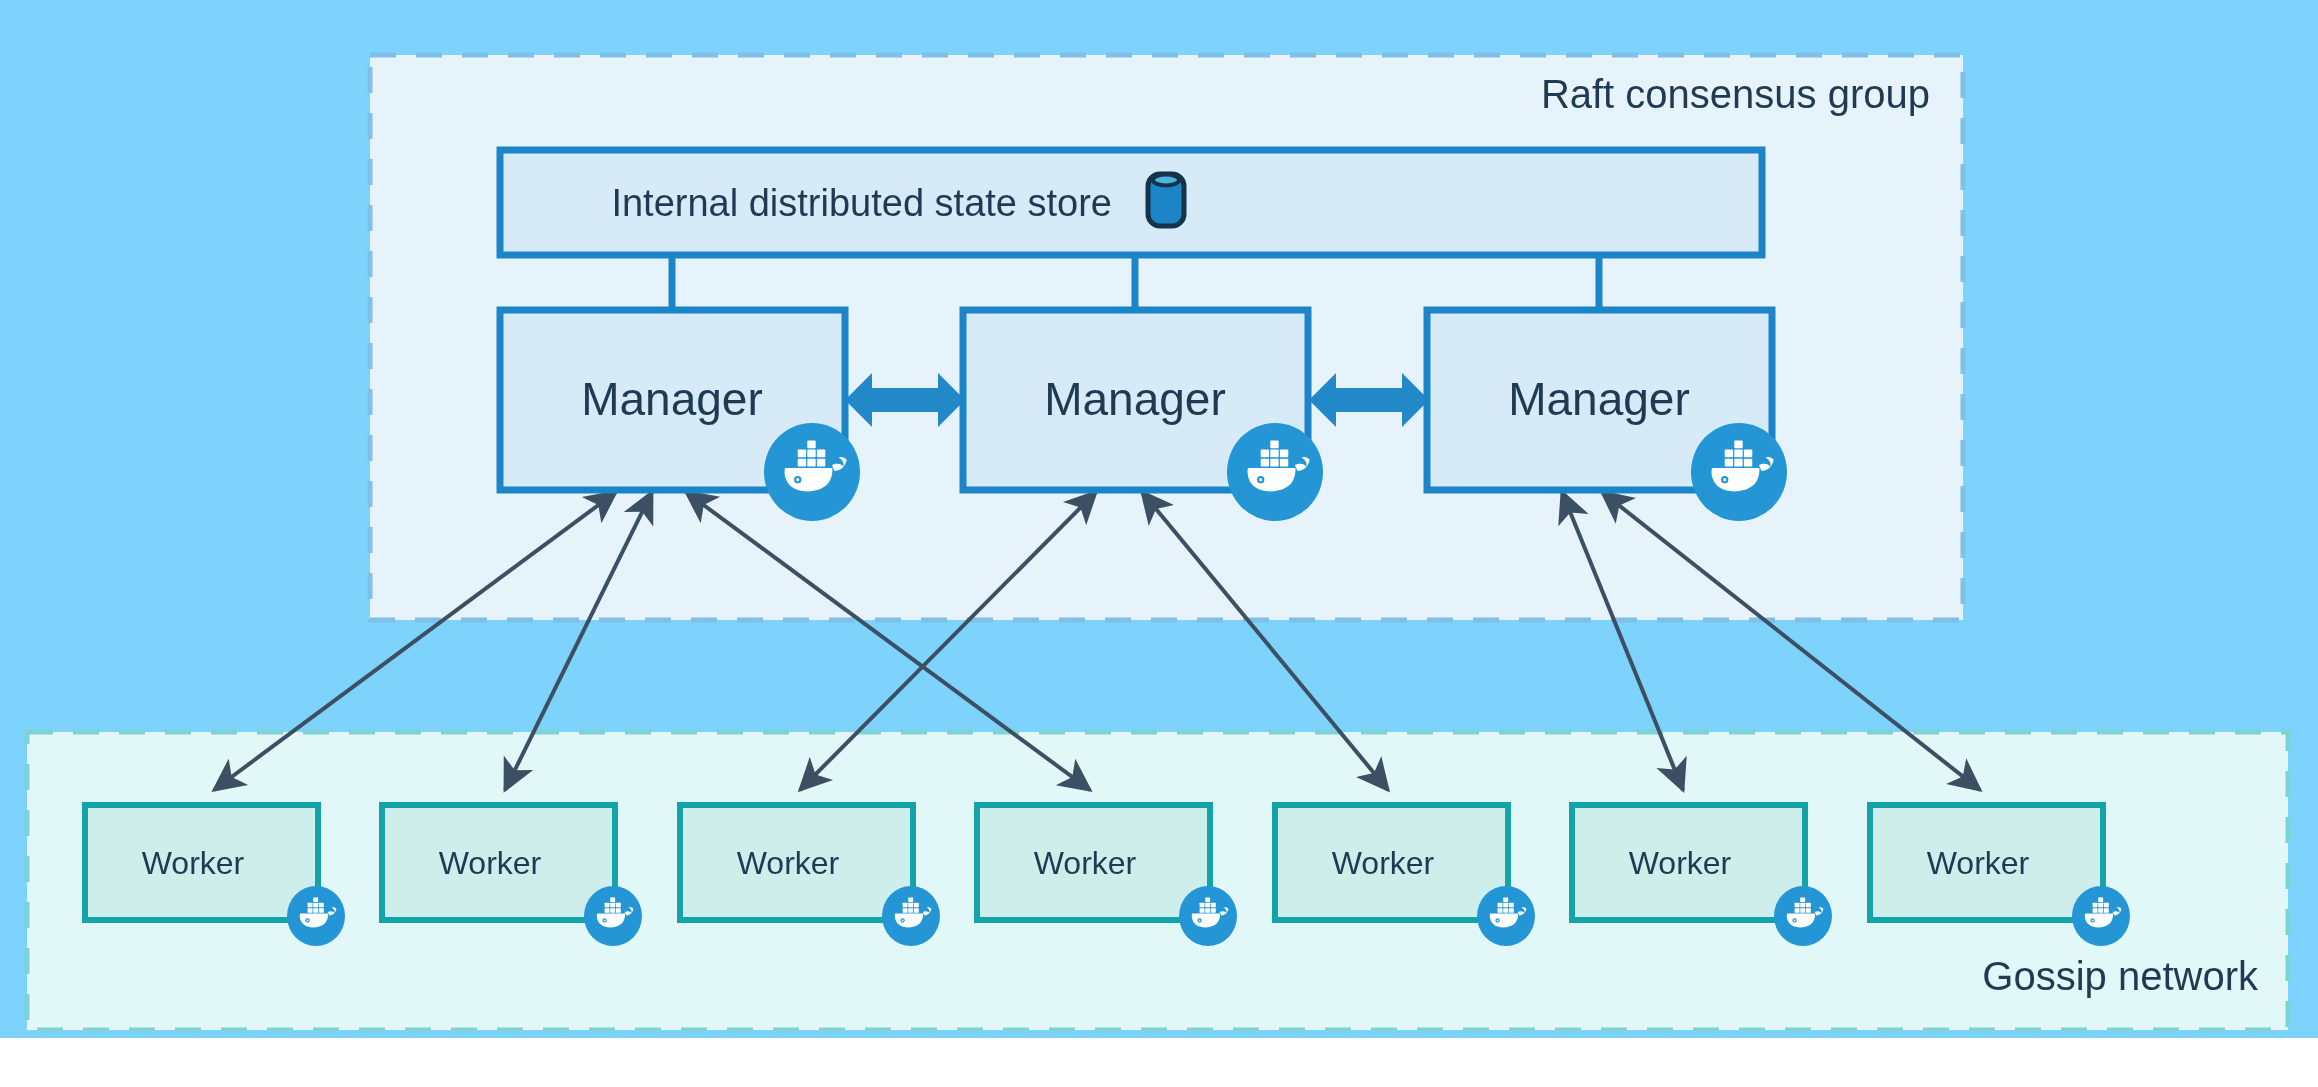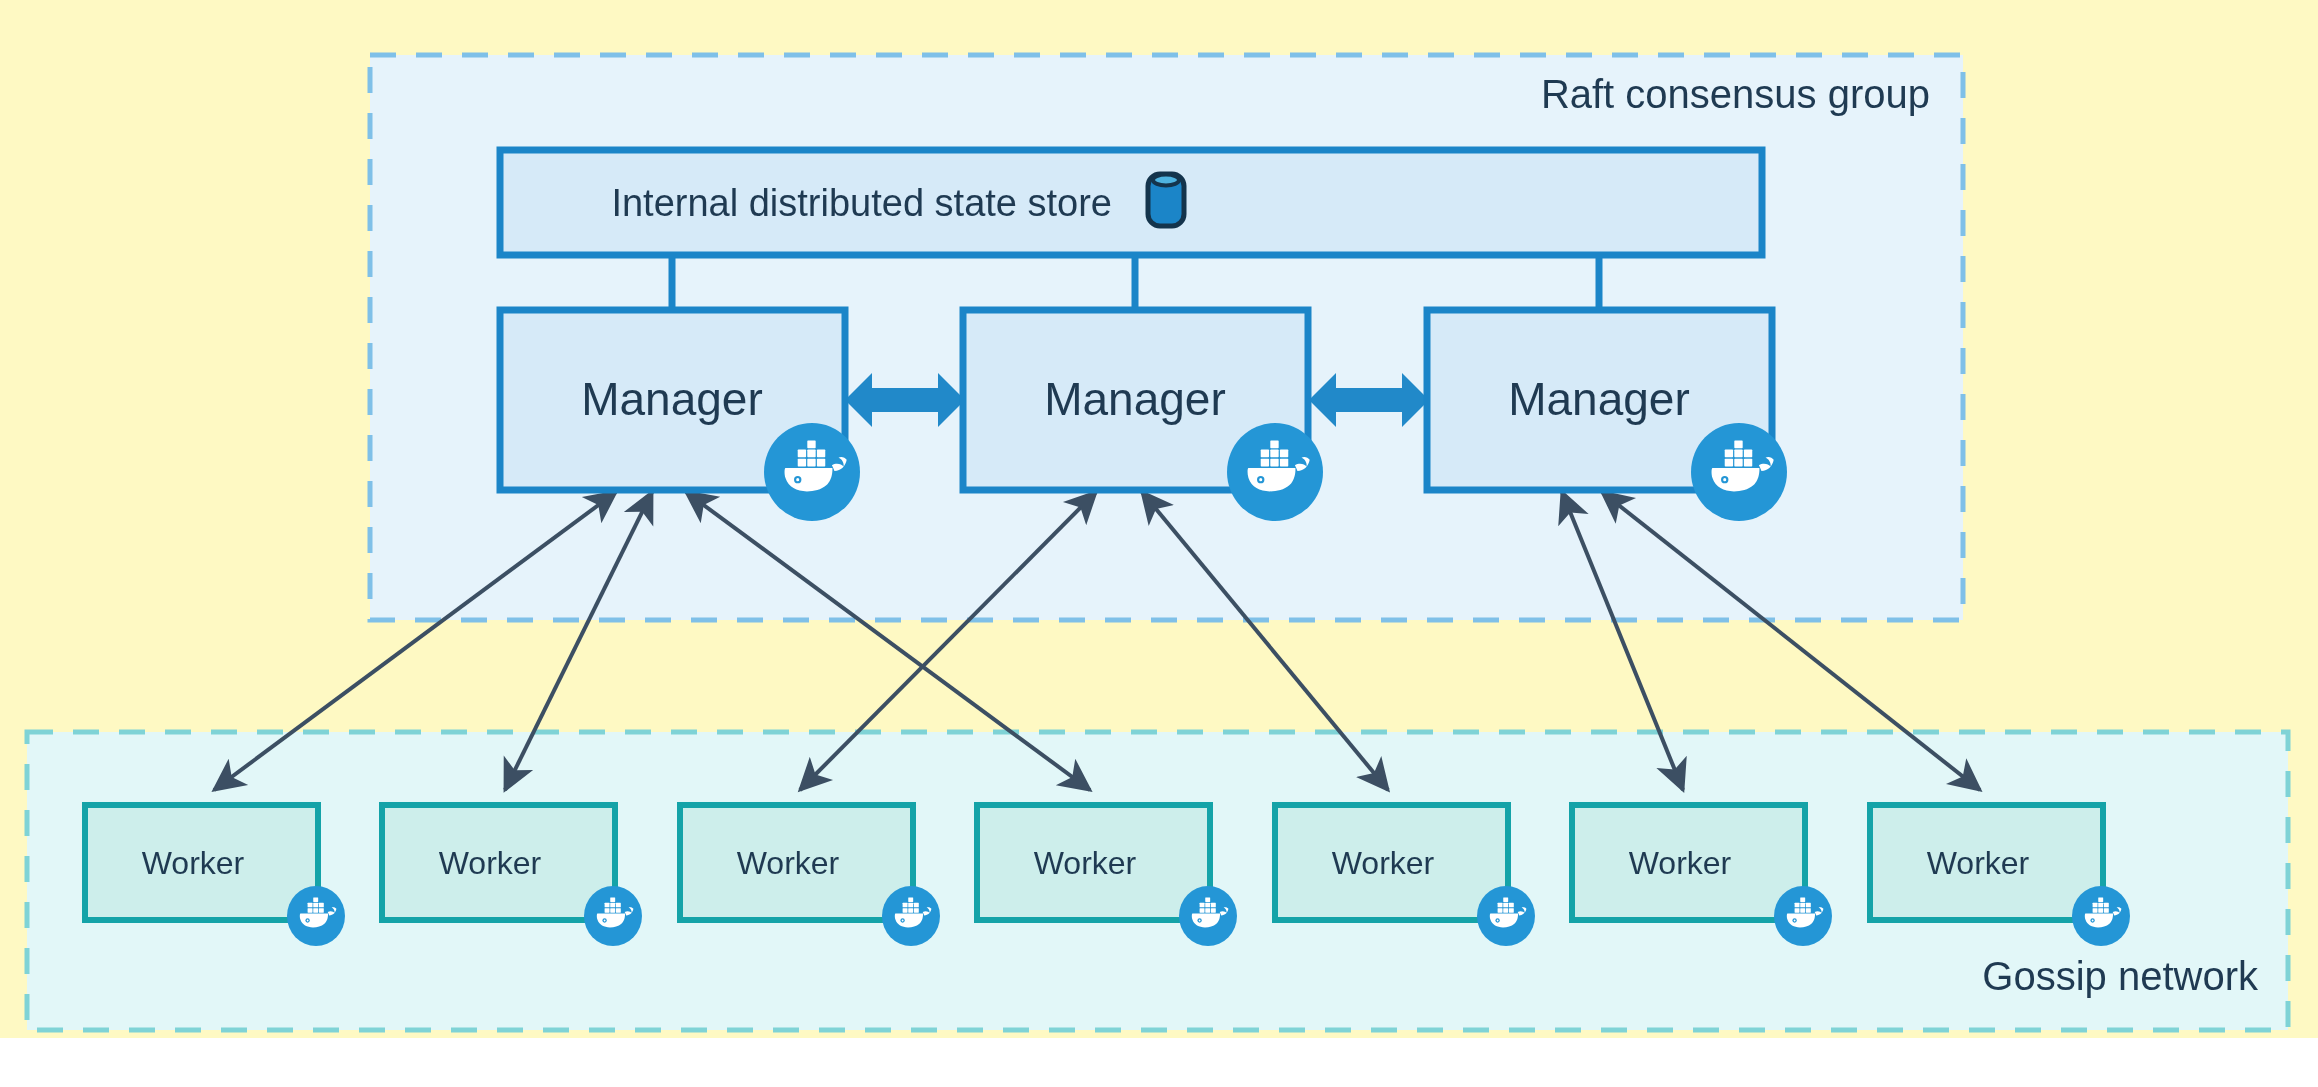--- a/index.html
+++ b/index.html
@@ -1,18 +1,18 @@
 <!DOCTYPE html>
 <html><head>
 <meta charset="utf-8">
 <style>
   html,body{margin:0;padding:0;background:#ffffff;}
   body{width:2318px;height:1087px;overflow:hidden;
        font-family:"Liberation Sans","DejaVu Sans",sans-serif;}
-  #stage{position:relative;width:2318px;height:1038px;background:#fef9c3;}
+  #stage{position:relative;width:2318px;height:1038px;background:#7dd3fc;}
   svg{display:block;}
   .grp-label{font-size:40px;fill:#1f3a52;font-family:"Liberation Sans","DejaVu Sans",sans-serif;}
   .node-label{font-size:46px;fill:#1f3a52;font-family:"Liberation Sans","DejaVu Sans",sans-serif;}
   .store-label{font-size:38px;fill:#1f3a52;font-family:"Liberation Sans","DejaVu Sans",sans-serif;}
   .worker-label{font-size:32px;fill:#1f3a52;font-family:"Liberation Sans","DejaVu Sans",sans-serif;}
 </style>
 </head>
 <body>
 
 <div id="stage">

